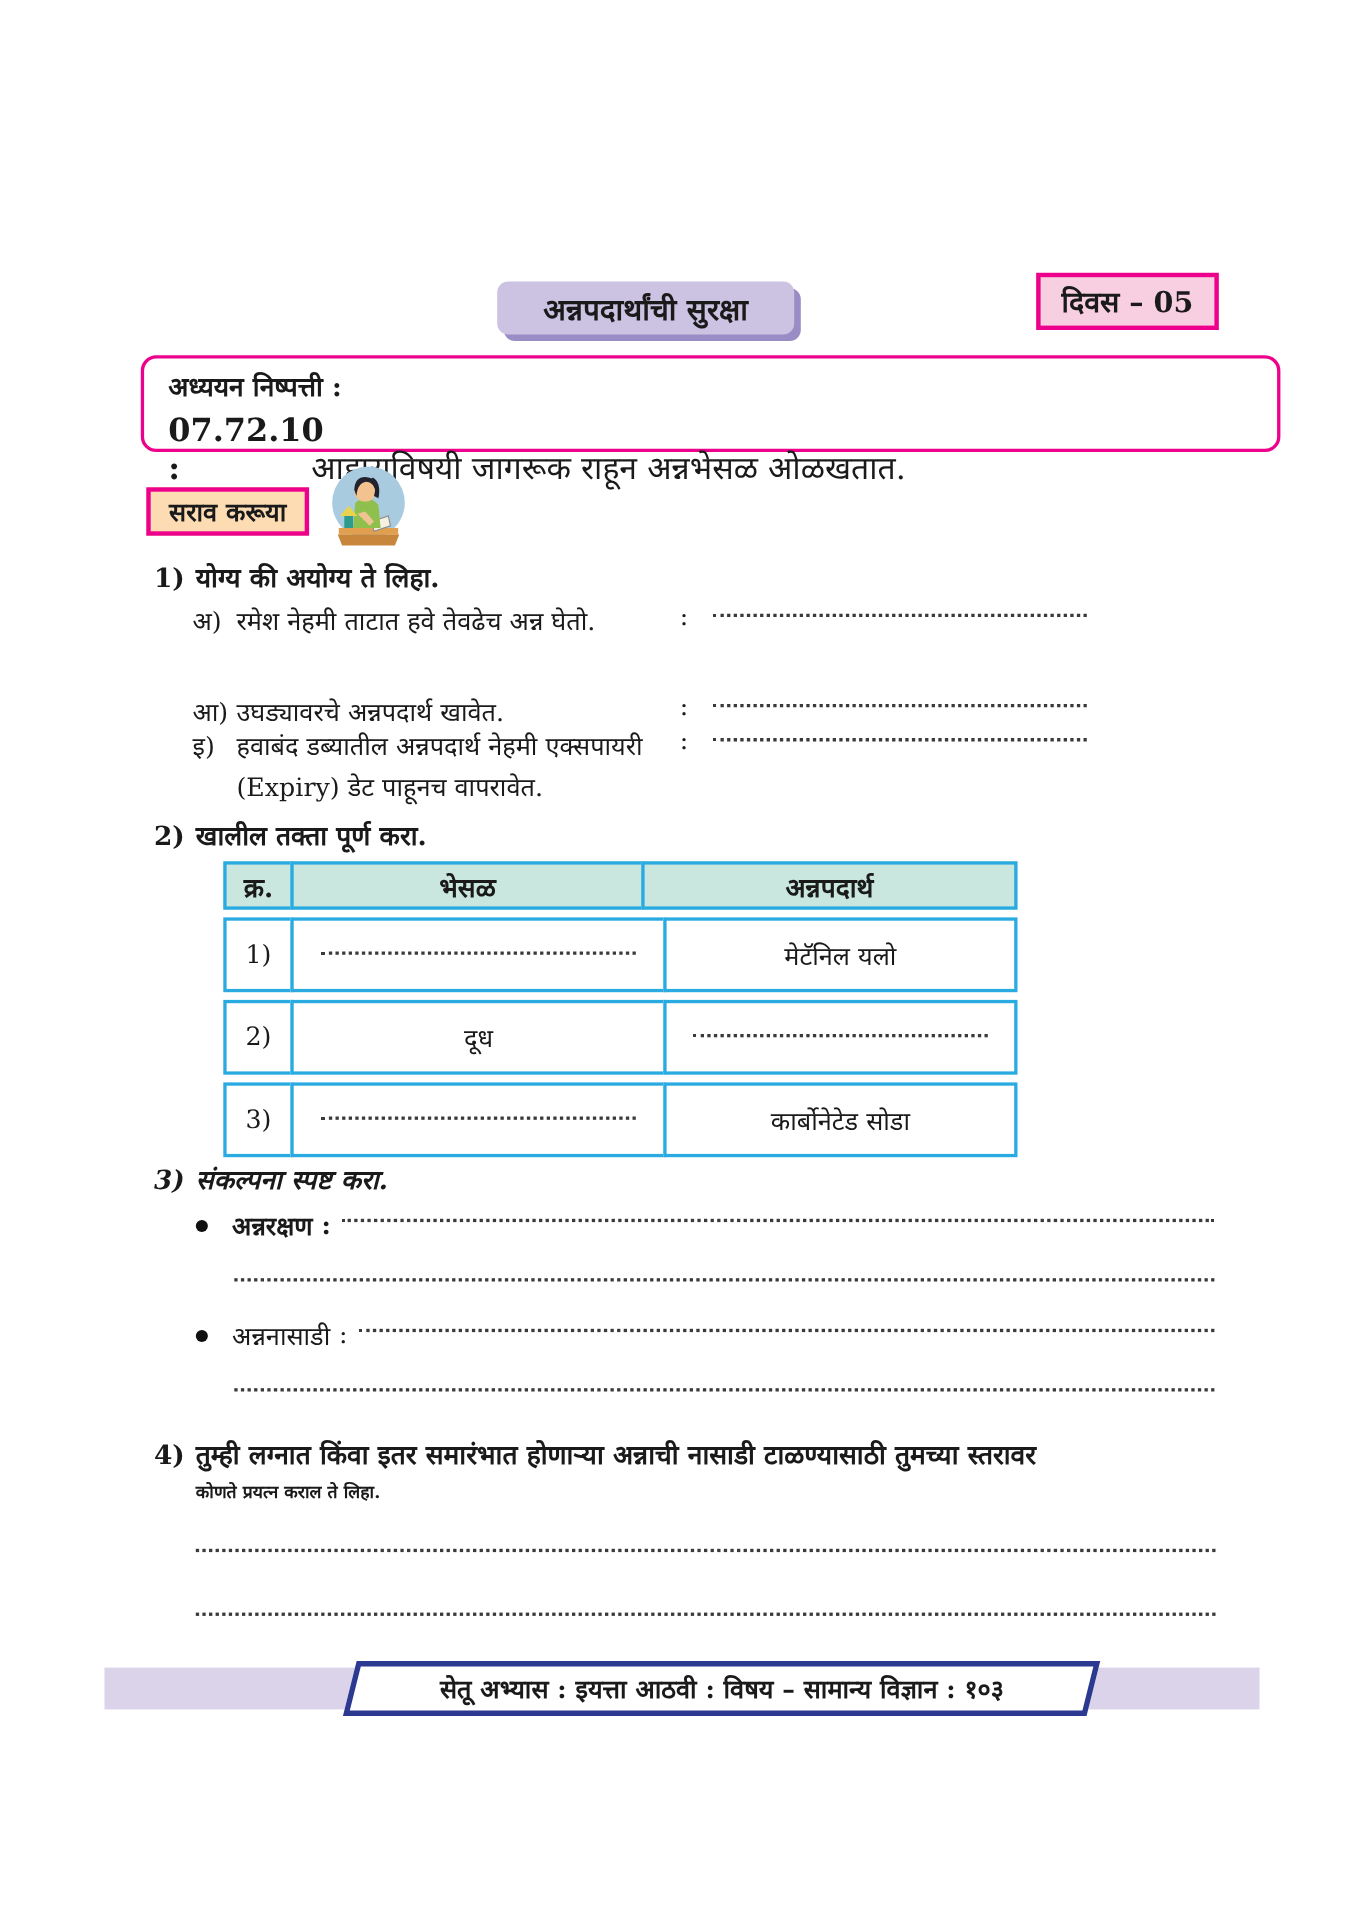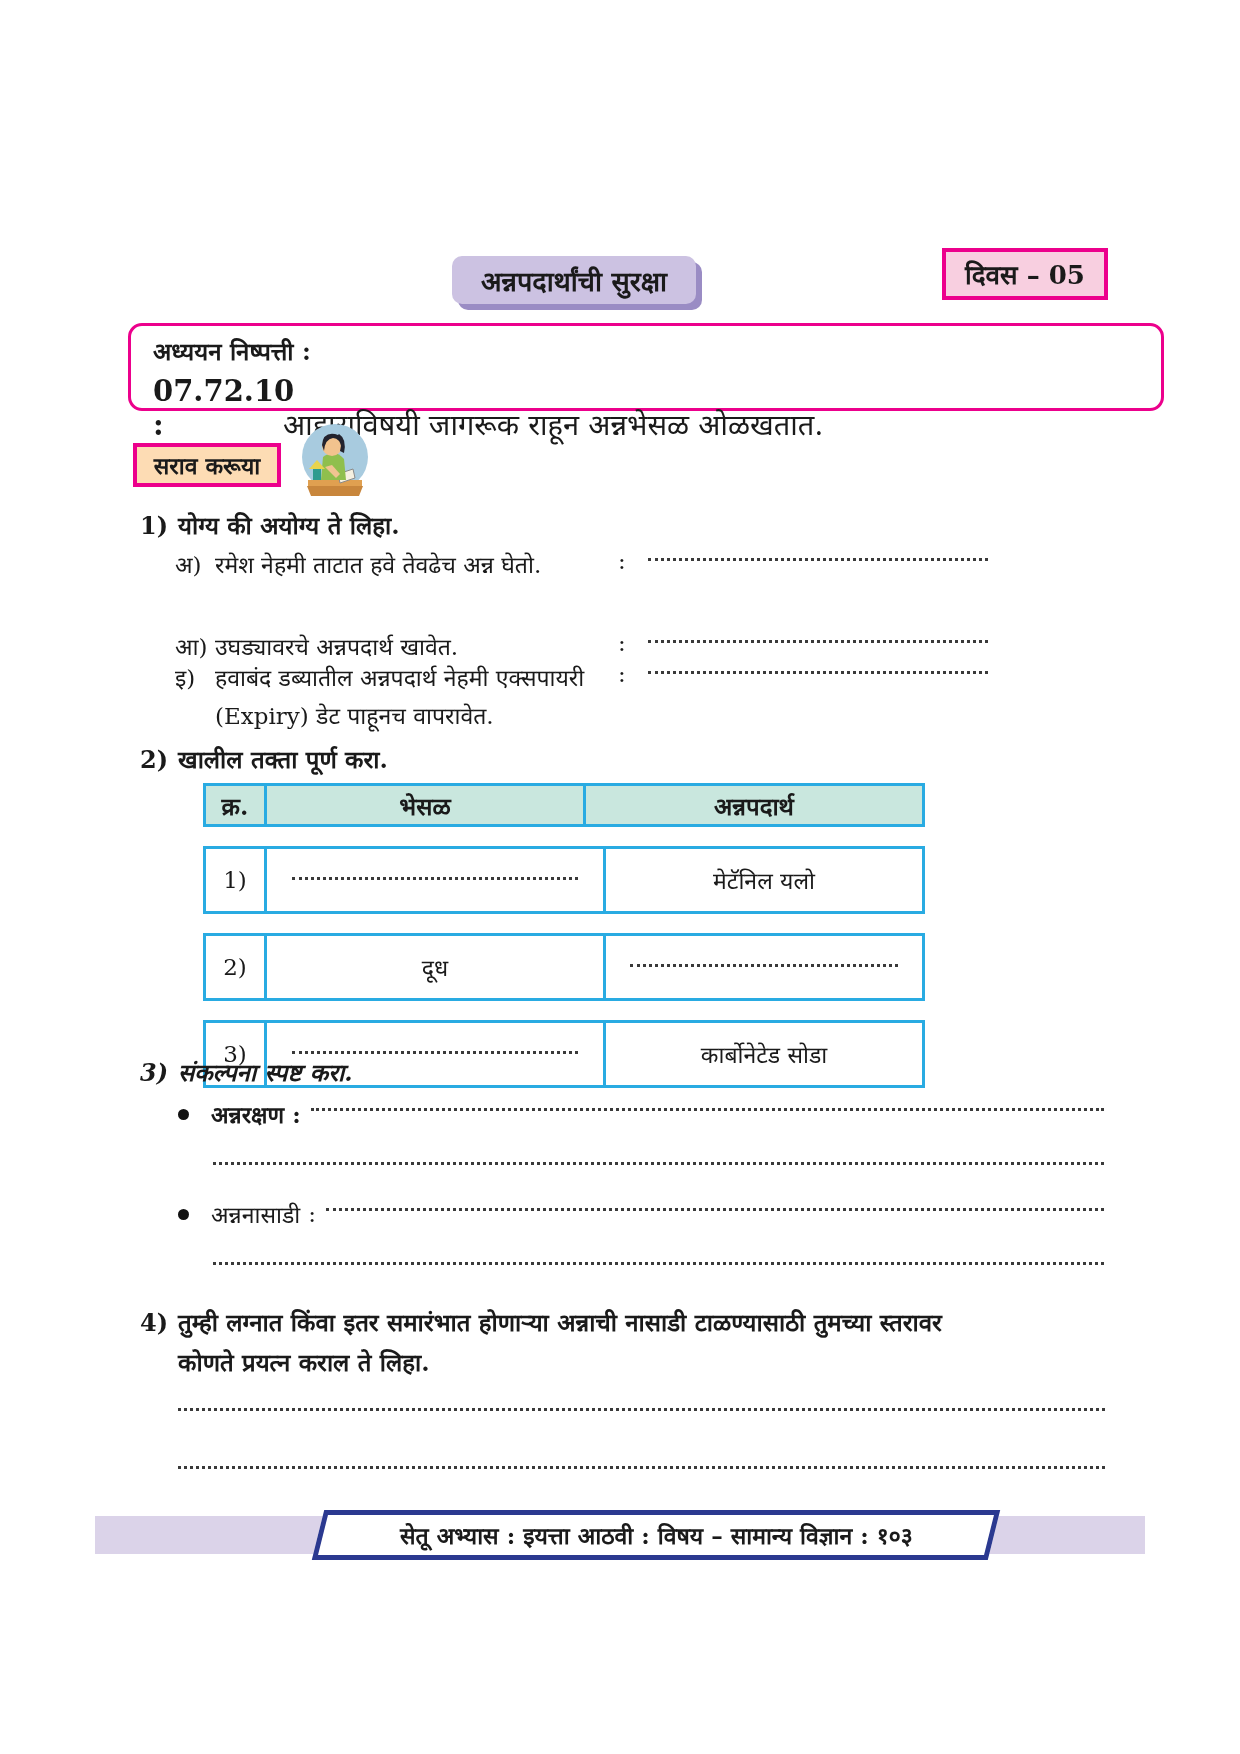--- a/index.html
+++ b/index.html
@@ -6,21 +6,21 @@
   html,body { width:1240px; background:#ffffff; }
   body { font-family:"DejaVu Serif","Liberation Serif",serif; color:#1a1a1a; }
   .page { position:relative; width:1240px; height:1754px; background:#ffffff; overflow:hidden; }
 
   
   .day-badge { position:absolute; left:942px; top:200px; width:166px; height:52px;
     background:#F8CFE0; border:4px solid #EC008C; display:flex; align-items:center; justify-content:center;
     font-weight:bold; font-size:26px;margin-top:48px; }
 
   
-  .title-badge { position:absolute; left:452px; top:256px; width:244px; height:48px;
+  .title-badge { position:absolute; left:452px; top:256px; width:270px; height:48px;
     background:#CCC2E2; border-radius:10px; box-shadow:6px 6px 0 #9a8cc4;
     display:flex; align-items:center; justify-content:center; font-weight:bold; font-size:27px; }
 
   
   .outcome-box { position:absolute; left:128px; top:323px; width:1036px; height:88px;
     border:3px solid #EC008C; border-radius:14px; background:#fff; }
   .outcome-heading { position:absolute; left:22px; top:8px; font-weight:bold; font-size:24px; }
   .outcome-line { position:absolute; left:22px; top:48px; font-size:29px; }
   .outcome-code { font-weight:bold; display:inline-block; width:130px; }
 
@@ -37,21 +37,21 @@
   
   .q1-item { position:absolute; left:175px; width:935px; font-size:23px; }
   .sub-label { display:inline-block; width:40px; }
   .colon { position:absolute; left:443px; top:0; }
   .answer-dots { position:absolute; left:473px; top:10px; width:340px; height:0;
     border-bottom:3px dotted #3a3a3a; }
   .q1-cont { position:absolute; left:215px; font-size:23px; }
 
   
   .tbl { position:absolute; left:203px; top:783px; }
-  .trow { display:flex; margin-bottom:19px; }
+  .trow { display:flex; margin-bottom:7px; }
   .cell { border:3px solid #29ABE2; margin-left:-3px; display:flex; align-items:center;
     justify-content:center; background:#fff; font-size:23px; }
   .cell.c1 { width:64px; margin-left:0; }
   .cell.c2 { width:342px; }
   .cell.c3 { width:322px; }
   .thead .cell { height:44px; background:#C9E7DE; font-weight:bold; font-size:24px; }
   .tbody-row .cell { height:68px; }
   .cell-dots { width:85%; height:0; border-bottom:3px dotted #3a3a3a; position:relative; top:-2px; }
 
   
@@ -59,21 +59,21 @@
   .bullet { display:inline-block; width:11px; height:11px; border-radius:50%; background:#111;
     margin-right:22px; flex:0 0 auto; }
   .term-label { flex:0 0 auto; }
   .term-colon { flex:0 0 auto; margin-left:8px; }
   .term-dots { flex:1; height:0; border-bottom:3px dotted #3a3a3a; margin-left:10px;
     position:relative; top:-5px; }
   .cont-dots { position:absolute; left:213px; width:891px; height:0; border-bottom:3px dotted #3a3a3a; }
 
   
   .q4-line1 { position:absolute; left:140px; top:1305px; width:980px; font-size:24px; font-weight:bold; }
-  .q4-line2 { position:absolute; left:178px; top:1345px; font-size:24px; font-weight:bold; }
+  .q4-line2 { position:absolute; left:178px; top:1345px; font-size:16px; font-weight:bold; }
   .q4-dots { position:absolute; left:178px; width:927px; height:0; border-bottom:3px dotted #3a3a3a; }
 
   
   .footer-band { position:absolute; left:95px; top:1516px; width:1050px; height:38px; background:#DBD3E9; }
   .footer-plate { position:absolute; left:318px; top:1510px; width:676px; height:50px; background:#fff;
     border:5px solid #2B3990; transform:skewX(-14deg); display:flex; align-items:center; justify-content:center; }
   .footer-plate .inner { transform:skewX(14deg); font-weight:bold; font-size:23px; white-space:nowrap; }
 </style>
 </head>
 <body>

